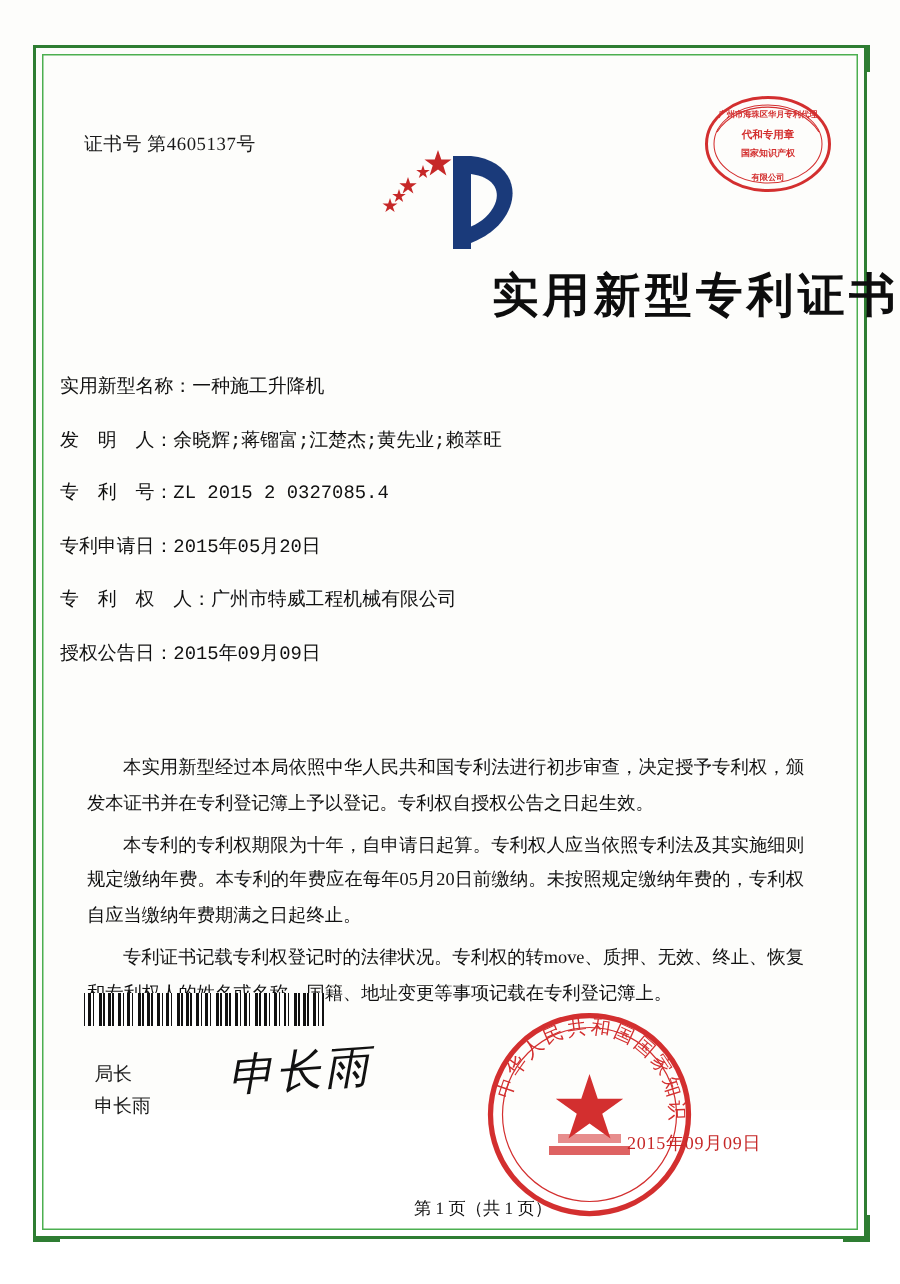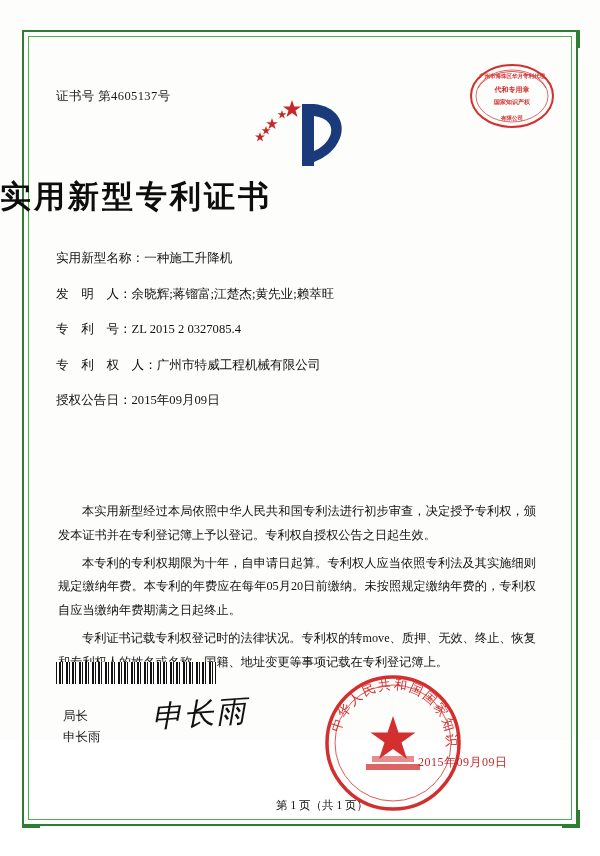--- a/index.html
+++ b/index.html
@@ -69,34 +69,35 @@
   .stamp-top {
     position: absolute;
     left: 466px; top: 62px;
     width: 92px; height: 68px; font-weight: bold;
   }
 
   .title {
     position: absolute;
     left: 0; top: 176px;
     width: 600px;
-    text-align: left;
+    text-align: right;
     font-size: 31px;
     font-weight: bold;
     letter-spacing: 3px;
     font-family: Liberation Sans, sans-serif;
     color: #0d0d0d;
   }
 
   .fields {
     position: absolute;
-    left: 56px; top: 252px;
+    left: 40px; top: 252px;
     width: 480px;
     font-size: 12.6px;
     line-height: 1;
+    font-family: Liberation Mono, monospace;
   }
   .field-row {
     margin-bottom: 23px;
     white-space: nowrap;
   }
   .field-label {
     display: inline-block;
     color: #111;
   }
   .field-value {
@@ -221,20 +222,23 @@
 
   <div class="fields">
     <div class="field-row">
       <span class="field-label">实用新型名称：</span><span class="field-value">一种施工升降机</span>
     </div>
     <div class="field-row">
       <span class="field-label">发　明　人：</span><span class="field-value">余晓辉;蒋镏富;江楚杰;黄先业;赖萃旺</span>
     </div>
     <div class="field-row">
       <span class="field-label">专　利　号：</span><span class="field-value">ZL 2015 2 0327085.4</span>
+    </div>
+    <div class="field-row">
+      <span class="field-label">专利申请日：</span><span class="field-value">2015年05月20日</span>
     </div>
     <div class="field-row">
       <span class="field-label">专　利　权　人：</span><span class="field-value">广州市特威工程机械有限公司</span>
     </div>
     <div class="field-row">
       <span class="field-label">授权公告日：</span><span class="field-value">2015年09月09日</span>
     </div>
   </div>
 
   <div class="body-text">

